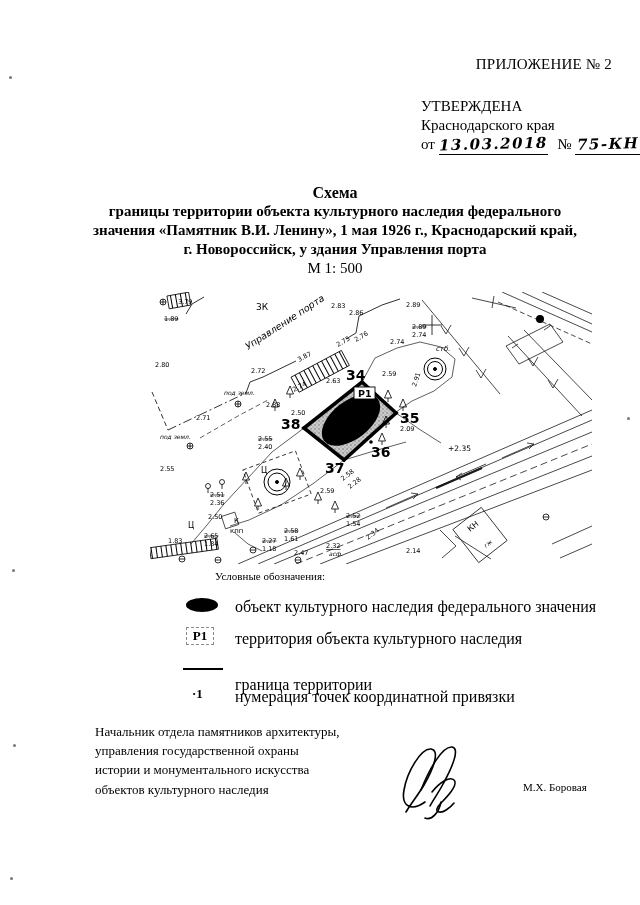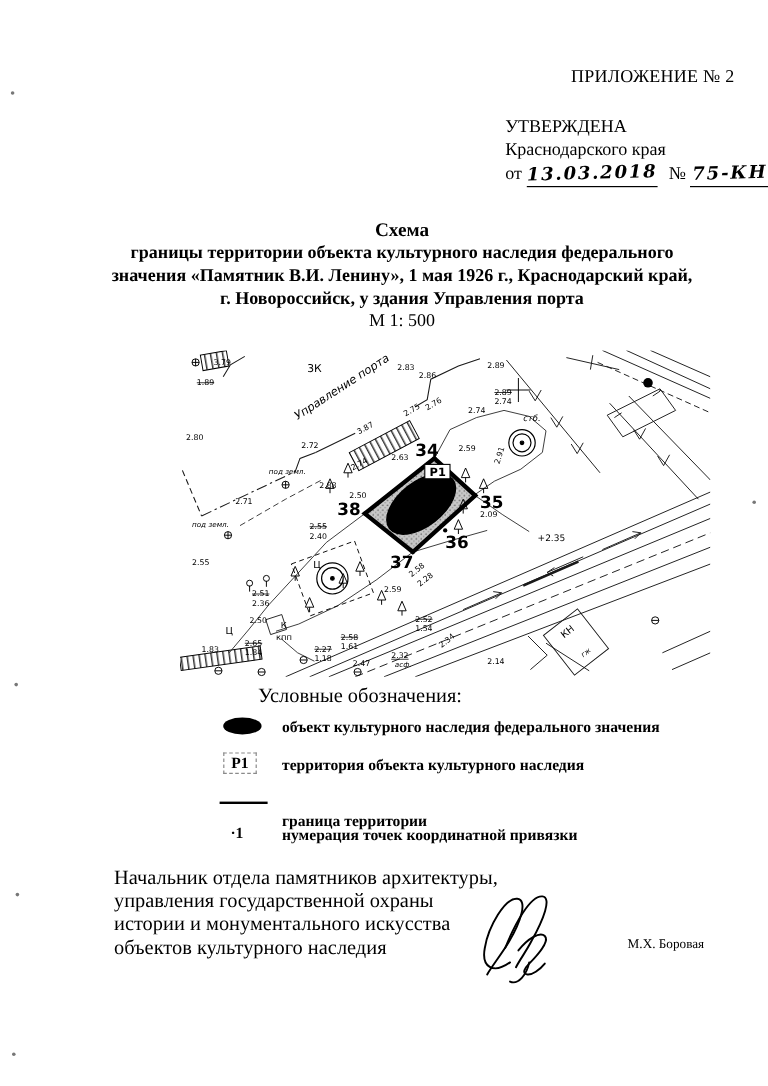--- a/index.html
+++ b/index.html
@@ -11,30 +11,30 @@
   .appendix{font-size:15px;letter-spacing:.2px;}
   .approval{font-size:15px;line-height:19px;margin-left:11px;}
   .uline{display:inline-block;border-bottom:1px solid #000;text-align:center;}
   .handwrite{
     font-family:"DejaVu Serif", serif;font-style:italic;font-weight:bold;
     font-size:15px;letter-spacing:1.5px;transform:rotate(-1.5deg);display:inline-block;
   }
   .title-block{left:30px;width:610px;top:183px;text-align:center;font-size:15px;line-height:19px;font-weight:bold;}
   .title-main{font-size:16px;}
   .title-scale{font-weight:normal;}
-  .legend-heading{font-size:17px;text-align:center;}
-  .legend-label{font-size:13px;font-weight:bold;}
+  .legend-heading{font-size:11px;text-align:center;}
+  .legend-label{font-size:16px;}
   .legend-ellipse{width:32px;height:14px;background:#000;border-radius:50%;}
   .legend-box{
     width:26px;height:16px;border:1px dashed #8a8a8a;display:flex;align-items:center;justify-content:center;
     font-weight:bold;font-size:13px;
   }
   .legend-line{width:40px;border-top:2px solid #000;}
   .legend-point{font-weight:bold;font-size:13px;}
-  .sig-block{font-size:17px;line-height:19.2px;}
+  .sig-block{font-size:13px;line-height:19.2px;}
   .sig-name{font-size:11px;}
   .artifact{width:3px;height:3px;background:#555;border-radius:50%;opacity:.8;}
   svg text{font-family:"DejaVu Sans", sans-serif;fill:#000;}
 </style>
 </head>
 <body>
 
 <div class="abs artifact" style="left:9px;top:76px"></div>
 <div class="abs artifact" style="left:12px;top:569px"></div>
 <div class="abs artifact" style="left:13px;top:744px"></div>

